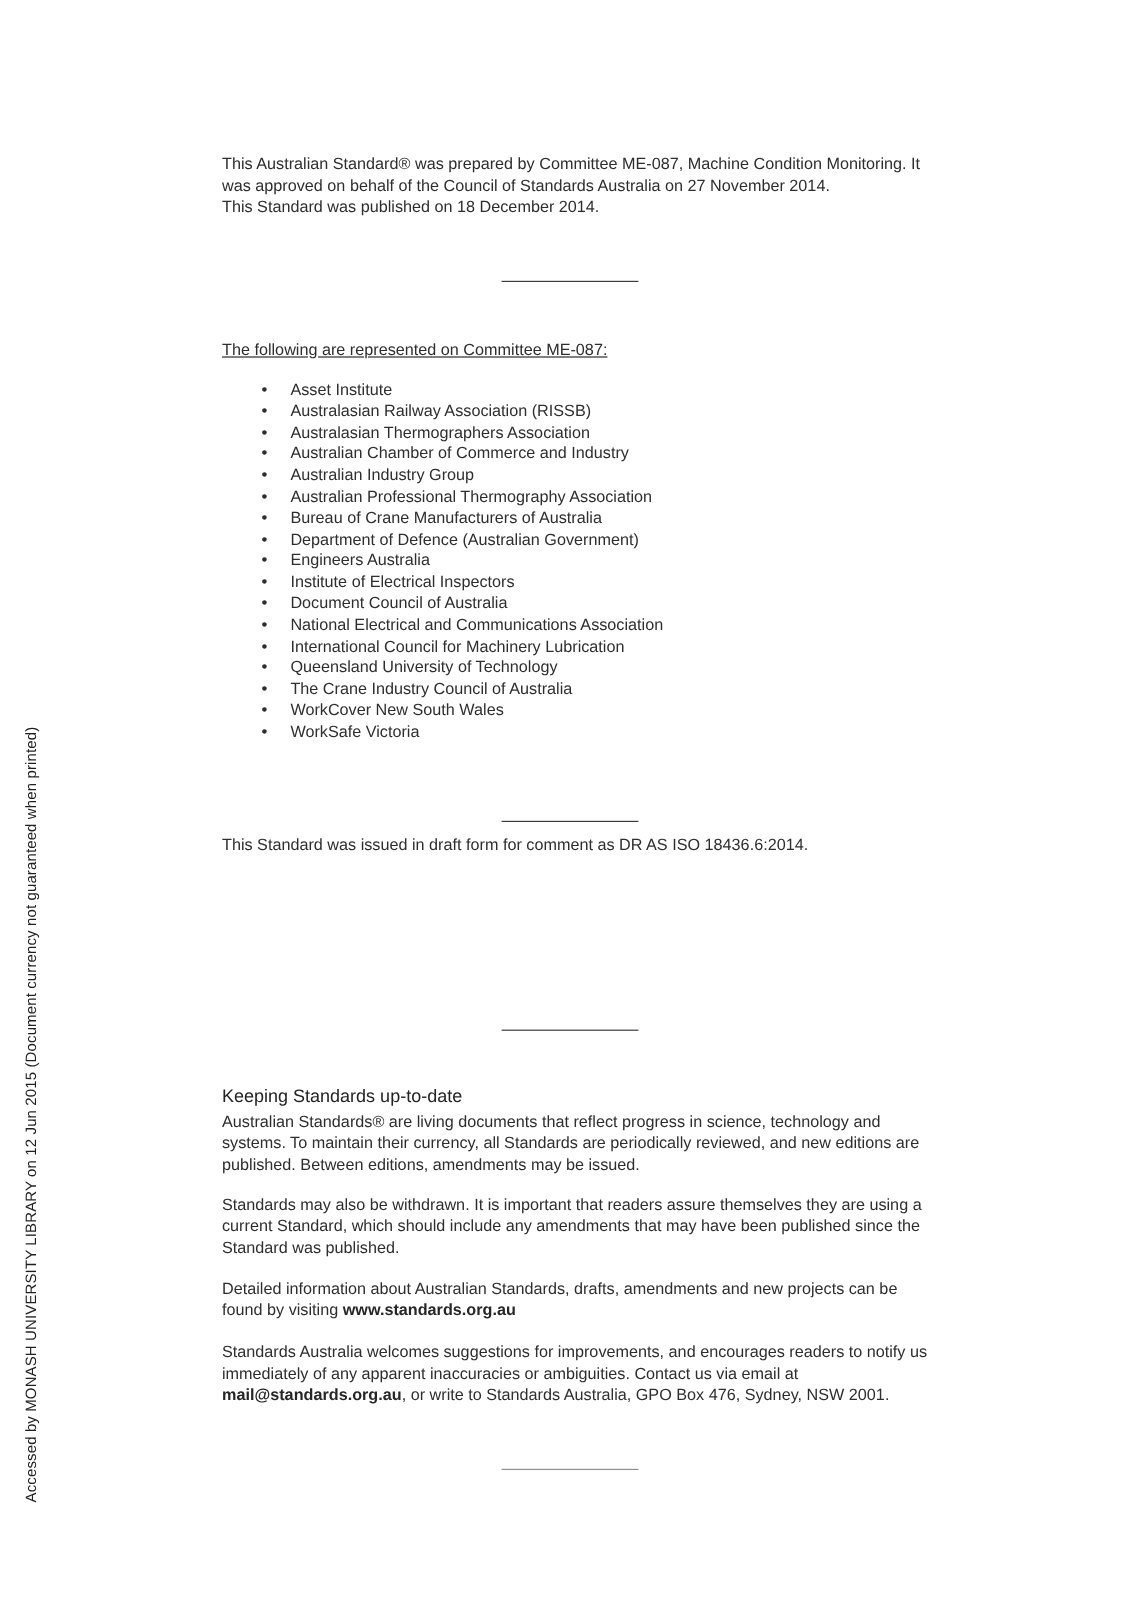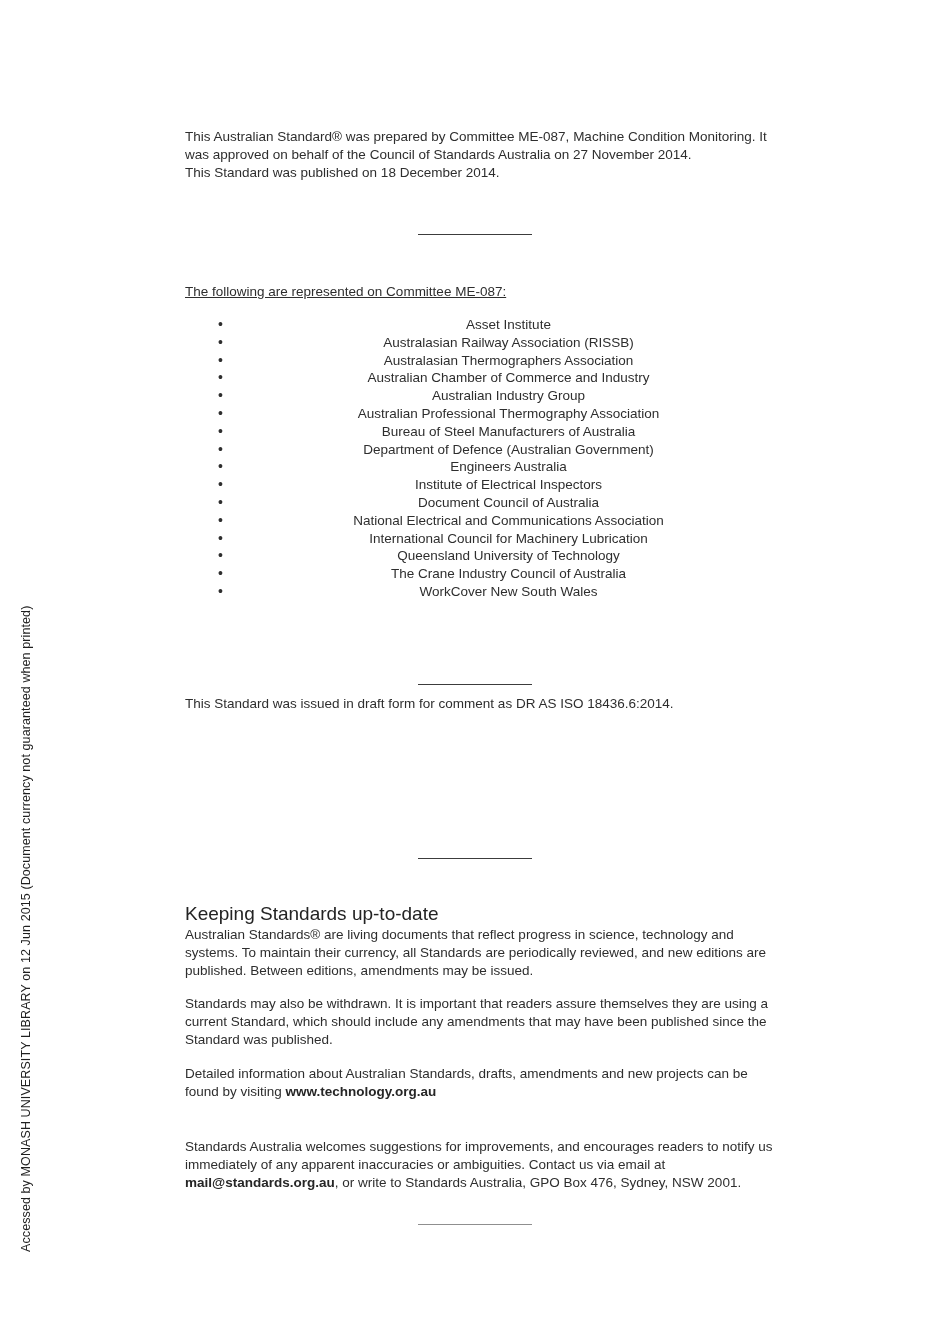--- a/index.html
+++ b/index.html
@@ -48,41 +48,40 @@
     border-top-color: #8f8f8f;
   }
   #intro         { top: 128px; }
   #committee-intro { top: 283px; text-decoration: underline; }
   #committee-list  { top: 316px; }
   #draft-para1   { top: 695px; }
   #draft-para2   { top: 769px; }
   #keeping       { top: 904px; }
   #para-withdrawn { top: 995px; }
   #para-detailed  { top: 1065px; }
-  #para-welcomes  { top: 1118px; margin-top: 20px; }
+  #para-welcomes  { top: 1118px; }
   #rule1 { top: 234px; }
   #rule2 { top: 684px; }
   #rule3 { top: 858px; }
   #rule4 { top: 1224px; }
   .heading {
-    font-size: 19px;
+    font-size: 15px;
     line-height: 20px;
     color: #232323;
     margin-bottom: 2px;
     font-weight: 400;
   }
   ul.members {
     list-style: none;
     margin: 0;
     padding-left: 57px;
   }
   ul.members li {
     position: relative;
     line-height: 17.8px;
-    text-align: center;
   }
   ul.members li::before {
     content: "\2022";
     position: absolute;
     left: -24px;
     top: 0;
     font-size: 14px;
     color: #2e2e2e;
   }
   .bold { font-weight: bold; color: #262626; }
@@ -107,30 +106,31 @@
   </div>
 
   <div class="block" id="committee-list">
     <ul class="members">
         <li><span>Asset Institute</span></li>
         <li><span>Australasian Railway Association (RISSB)</span></li>
         <li><span>Australasian Thermographers Association</span></li>
         <li><span>Australian Chamber of Commerce and Industry</span></li>
         <li><span>Australian Industry Group</span></li>
         <li><span>Australian Professional Thermography Association</span></li>
-        <li><span>Bureau of Steel Manufacturers of Australia</span></li>
+        <li><span>Bureau of Crane Manufacturers of Australia</span></li>
         <li><span>Department of Defence (Australian Government)</span></li>
         <li><span>Engineers Australia</span></li>
         <li><span>Institute of Electrical Inspectors</span></li>
         <li><span>Document Council of Australia</span></li>
         <li><span>National Electrical and Communications Association</span></li>
         <li><span>International Council for Machinery Lubrication</span></li>
         <li><span>Queensland University of Technology</span></li>
         <li><span>The Crane Industry Council of Australia</span></li>
         <li><span>WorkCover New South Wales</span></li>
+        <li><span>WorkSafe Victoria</span></li>
       </ul>
   </div>
 
   <div class="rule" id="rule2"></div>
 
   <div class="block" id="draft-para1">
     <p>This Standard was issued in draft form for comment as DR AS ISO 18436.6:2014.</p>
   </div>
 
 
@@ -139,21 +139,21 @@
   <div class="block" id="keeping">
     <div class="heading">Keeping Standards up-to-date</div>
     <p>Australian Standards® are living documents that reflect progress in science, technology and systems. To maintain their currency, all Standards are periodically reviewed, and new editions are published. Between editions, amendments may be issued.</p>
   </div>
 
   <div class="block" id="para-withdrawn">
     <p>Standards may also be withdrawn. It is important that readers assure themselves they are using a current Standard, which should include any amendments that may have been published since the Standard was published.</p>
   </div>
 
   <div class="block" id="para-detailed">
-    <p><span>Detailed information about Australian Standards, drafts, amendments and new projects can be found by visiting </span><span class="bold">www.technology.org.au</span></p>
+    <p><span>Detailed information about Australian Standards, drafts, amendments and new projects can be found by visiting </span><span class="bold">www.standards.org.au</span></p>
   </div>
 
   <div class="block" id="para-welcomes">
     <p><span>Standards Australia welcomes suggestions for improvements, and encourages readers to notify us immediately of any apparent inaccuracies or ambiguities. Contact us via email at </span><span class="bold">mail@standards.org.au</span><span>, or write to Standards Australia, GPO Box 476, Sydney, NSW 2001.</span></p>
   </div>
 
   <div class="rule light" id="rule4"></div>
 
 </div>
 

